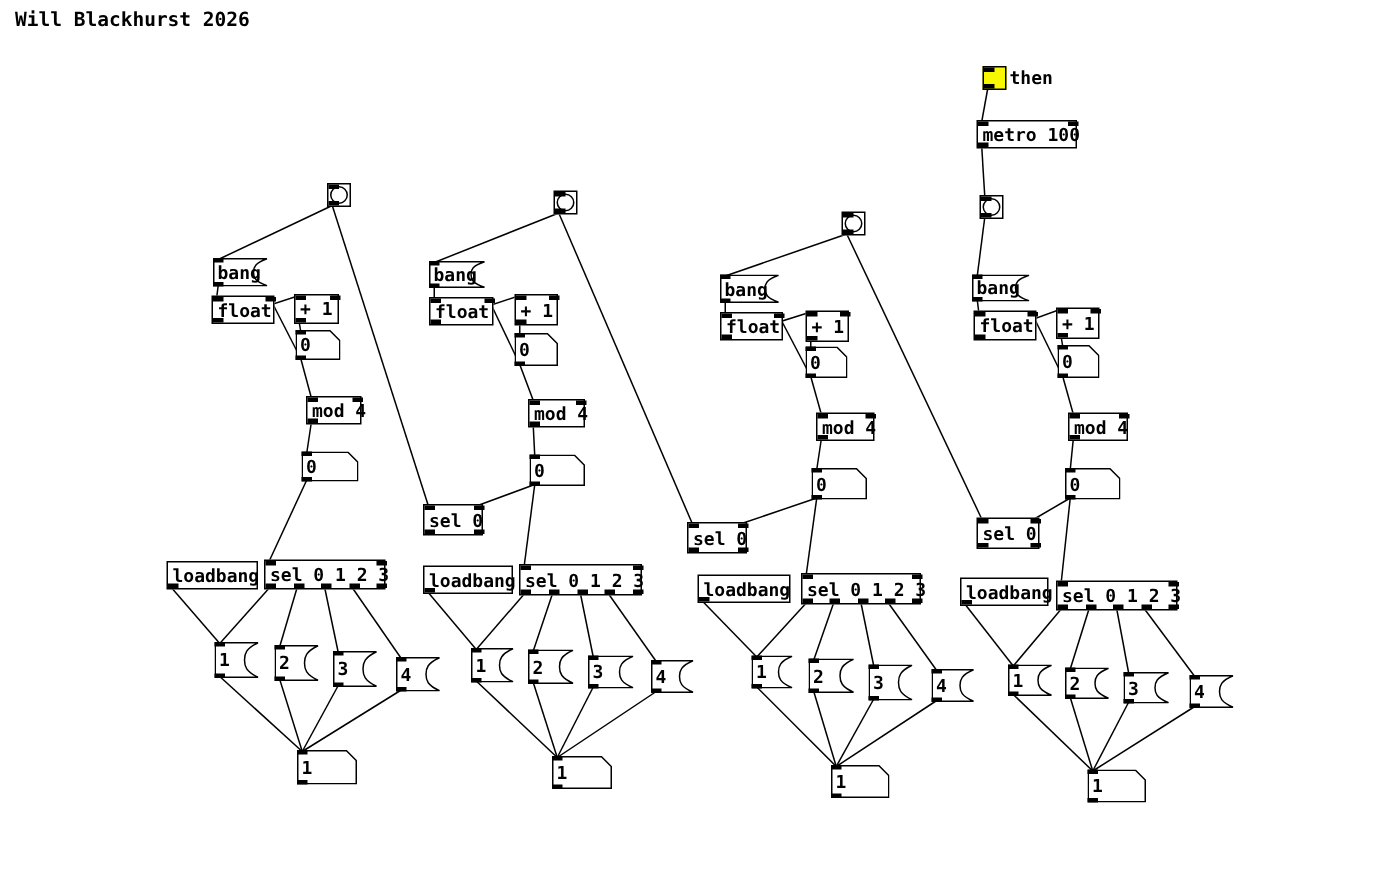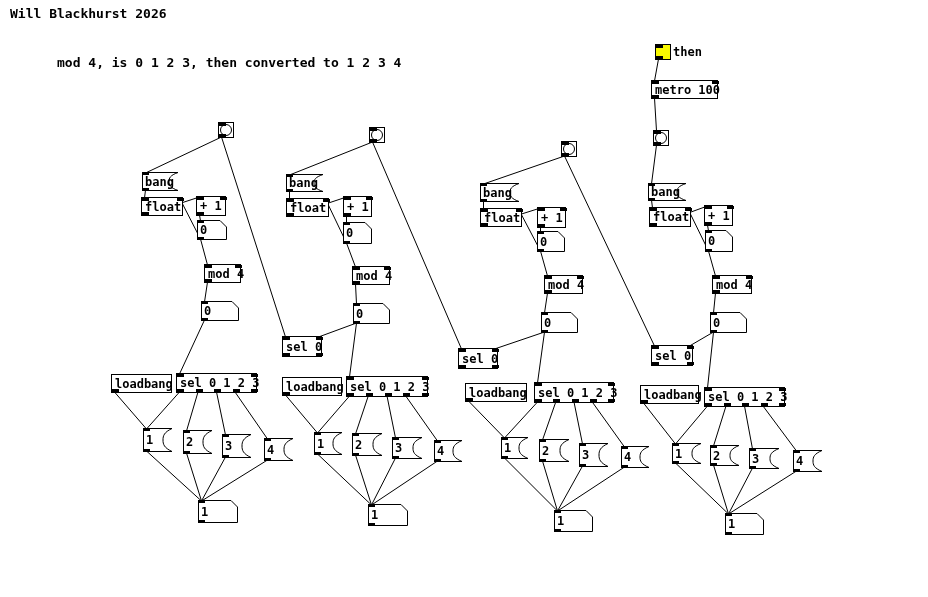--- a/index.html
+++ b/index.html
@@ -541,14 +541,13 @@
       <div class="node num" style="left: 725px; top: 513px; width: 39px; height: 22px;">
         <svg width="39" height="22" class="boxshape">
           <path d="M0.5,0.5 L32,0.5 L38.5,7 L38.5,21.5 L0.5,21.5 Z" fill="#fff" stroke="#000000" stroke-width="1"></path>
         </svg>
         <span class="txt">1</span>
         <div class="nub in" style="left: 0px;"></div>
         <div class="nub out" style="left: 0px;"></div>
       </div>
     </div>
   <div class="title">Will Blackhurst 2026</div>
-  <div class="comment-main">mod 4, is 0 1 2 3, then converted to 1 2 3 4</div>
 </div>
 
 </body></html>

